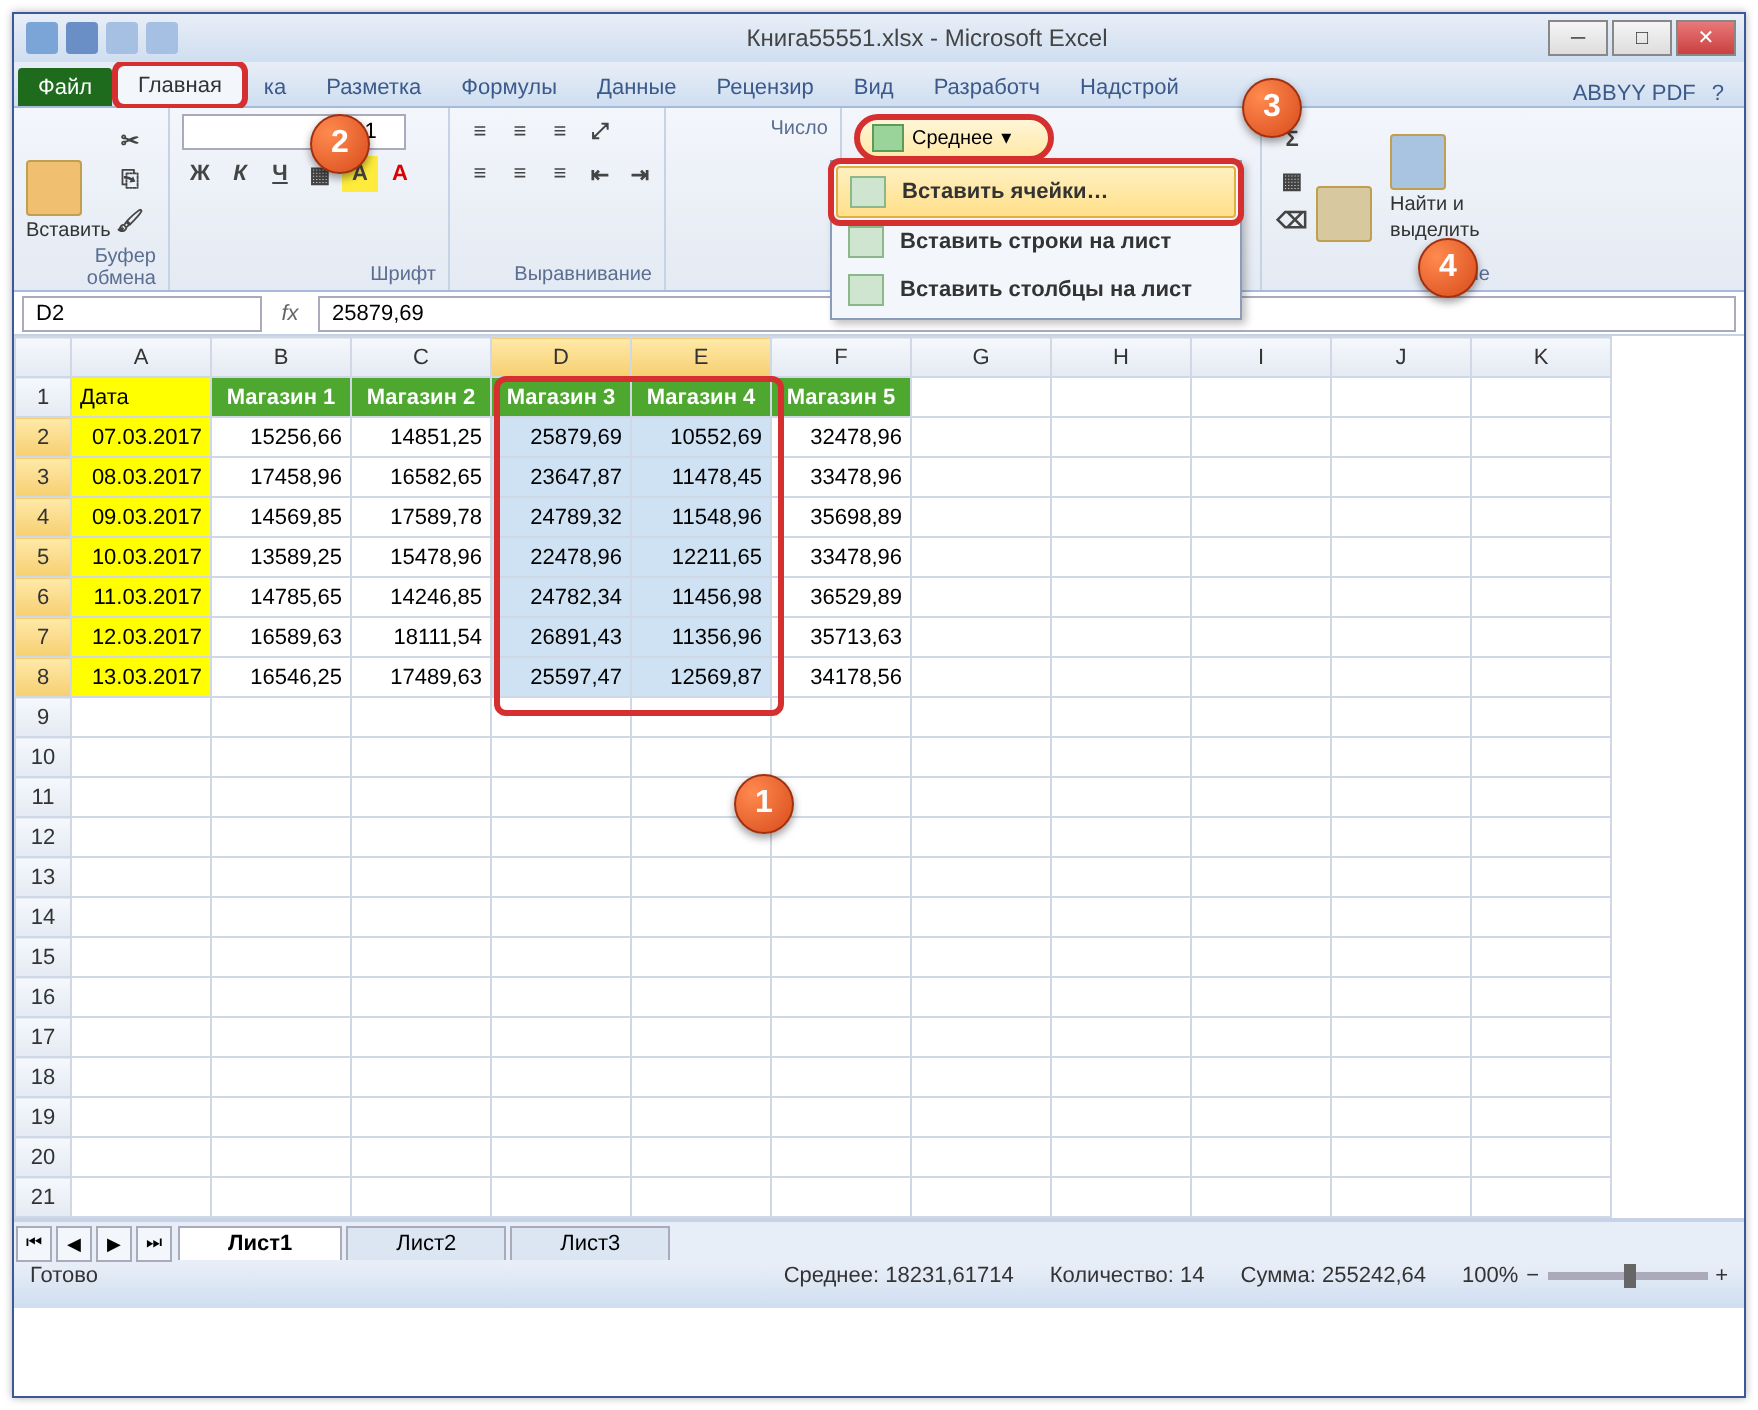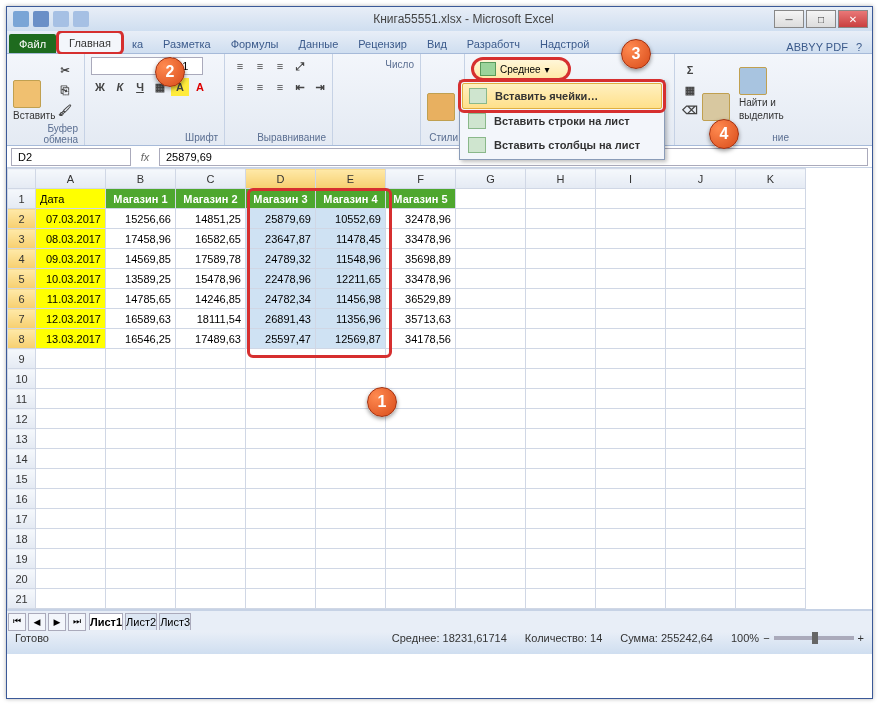--- a/index.html
+++ b/index.html
@@ -64,21 +64,21 @@
 .grid td.header-cell { background: #4ea72e; color: #fff; text-align: center; font-weight: bold; }
 .grid td.sel { background: #cfe2f3; }
 .grid th.col.sel-col { background: linear-gradient(#ffe9a8,#f6cf6f); }
 .grid th.row.sel-row { background: linear-gradient(#ffe9a8,#f6cf6f); }
 .grid td.empty { background: #fff; }
 .sel-border { position: absolute; border: 3px solid #d62f2f; border-radius: 6px; pointer-events: none; }
 
 
 .sheet-tabs { height: 22px; display: flex; align-items: center; font-size: 11px; background: #e8eef7; border-top: 1px solid #c6d2e5; }
 .nav-btn { width: 18px; height: 18px; border: 1px solid #aab; margin: 0 1px; background: #f3f6fb; display: flex; align-items: center; justify-content: center; font-size: 9px; }
-.sheet-tab { padding: 2px 0; border: 1px solid #aab; border-bottom: none; margin-left: 2px; background: #dce6f3; }
+.sheet-tab { padding: 2px 24px; border: 1px solid #aab; border-bottom: none; margin-left: 2px; background: #dce6f3; }
 .sheet-tab.active { background: #fff; font-weight: bold; }
 
 
 .statusbar { height: 22px; background: linear-gradient(#e8eef7,#cfdef0); display: flex; align-items: flex-start; font-size: 11px; color: #333; padding: 0 8px; gap: 18px; }
 .statusbar .spacer { flex: 1; }
 .zoom { display: flex; align-items: center; gap: 4px; }
 .zoom-track { width: 80px; height: 4px; background: #aab; position: relative; }
 .zoom-thumb { position: absolute; left: 38px; top: -4px; width: 6px; height: 12px; background: #666; }
 
 
@@ -172,28 +172,20 @@
           <div class="mini-btn">⇥</div>
         </div>
       </div>
       <div class="group-label">Выравнивание</div>
     </div>
 
     <div class="group" style="width:88px">
       <div class="group-label">Число</div>
     </div>
 
-    <div class="group" style="width:44px">
-      <div class="group-body">
-        <div class="big-btn" style="width:34px">
-          <div class="icon" style="background:#e8b060"></div>
-        </div>
-      </div>
-      <div class="group-label">Стили</div>
-    </div>
 
     <div class="group insert-group" style="width:210px">
       <div class="group-body" style="flex-direction:column;align-items:flex-start">
         <div class="insert-btn-wrap">
           <div class="icon"></div>
           <span>Среднее</span>
           <span>▾</span>
         </div>
 
         <div class="dropdown">

